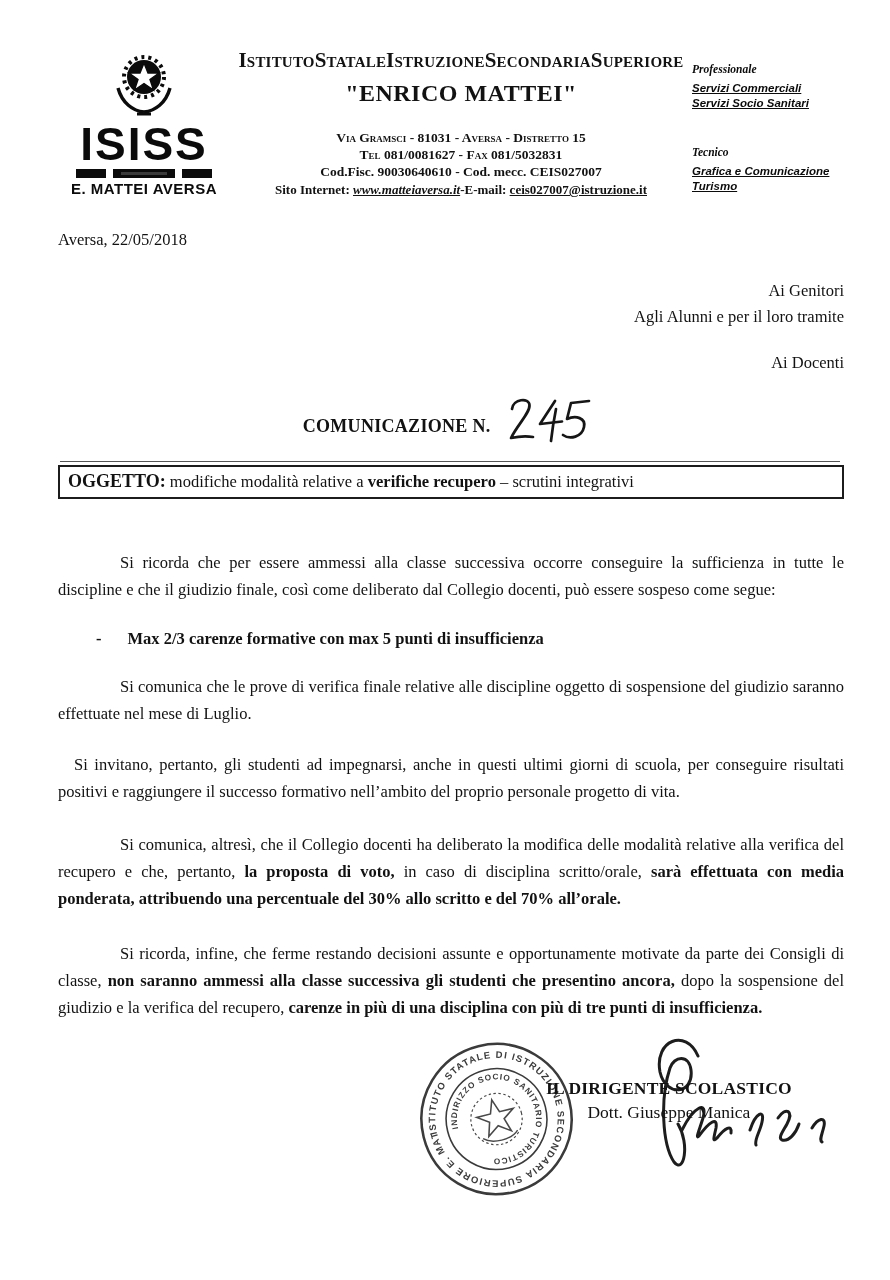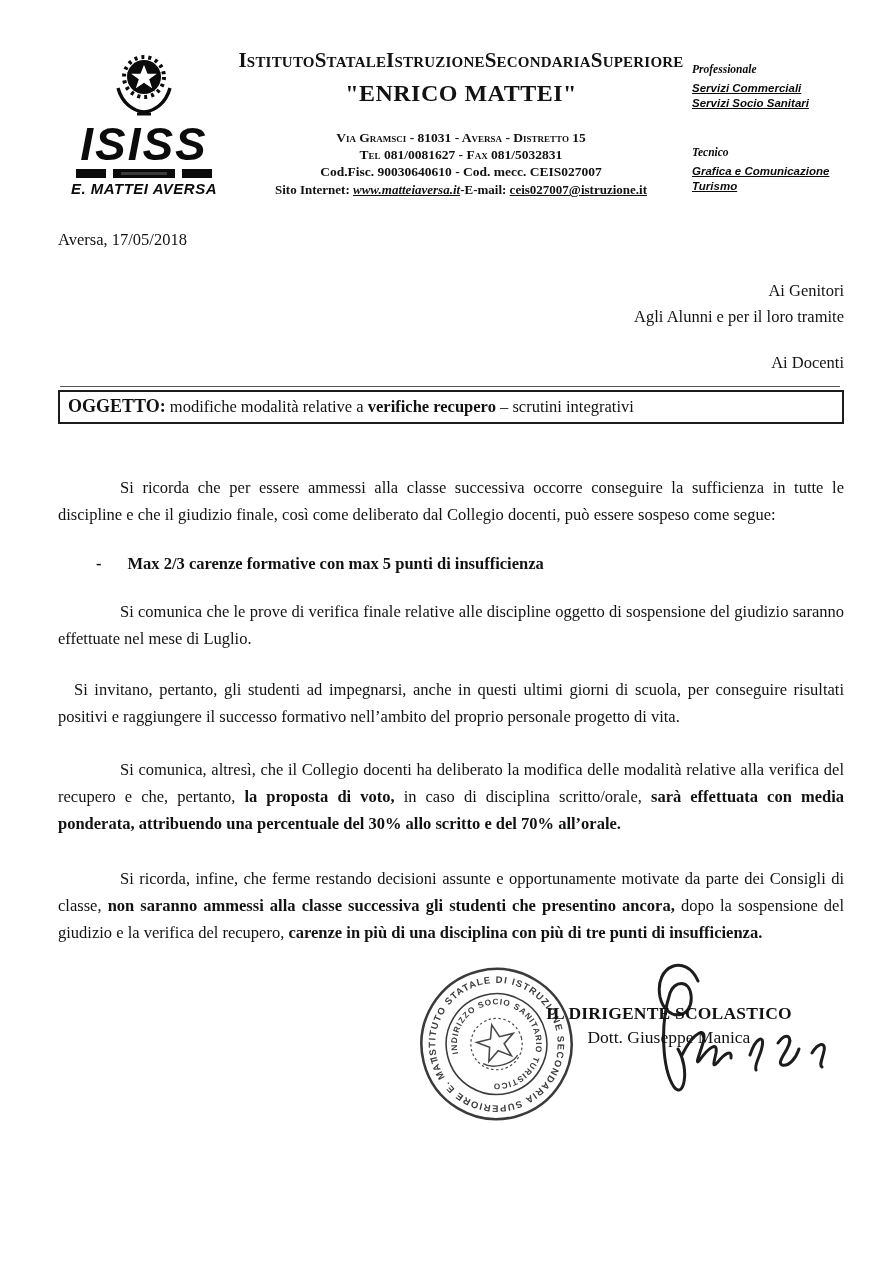--- a/index.html
+++ b/index.html
@@ -9,21 +9,21 @@
     margin:0 auto;
     background:#ffffff;
     color:#121212;
     font-family:"Liberation Serif", serif;
     overflow:hidden;
     box-sizing:border-box;
     padding:46px 46px 0 58px;
   }
   
   .letterhead{display:flex;align-items:flex-start;height:160px;}
-  .logo-block{width:172px;flex:0 0 172px;text-align:center;padding-top:4px;font-style:italic;}
+  .logo-block{width:172px;flex:0 0 172px;text-align:center;padding-top:4px;}
   .logo-acronym{
     font-family:"Liberation Sans", sans-serif;
     font-weight:900;font-size:46px;line-height:44px;letter-spacing:2px;
     color:#0b0b0b;margin-top:2px;
   }
   .logo-bars{display:flex;justify-content:center;align-items:center;gap:7px;margin:3px 6px 2px 6px;}
   .logo-bars .bar{height:9px;background:#0b0b0b;}
   .bar-s{width:30px;} .bar-m{width:62px;position:relative;}
   .bar-m::after{content:"";position:absolute;left:8px;right:8px;top:3px;height:3px;background:#3a3a3a;}
   .logo-caption{
@@ -127,28 +127,41 @@
       <div class="grp">Professionale</div>
       <div class="u">Servizi Commerciali</div>
       <div class="u">Servizi Socio Sanitari</div>
       <div class="gap"></div>
       <div class="grp">Tecnico</div>
       <div class="u">Grafica e Comunicazione</div>
       <div class="u">Turismo</div>
     </div>
   </div>
 
-  <div class="date-line">Aversa, 17/05/2018</div>
+  <div class="date-line">Aversa, 22/05/2018</div>
 
   <div class="recipients">
     <div>Ai Genitori</div>
     <div>Agli Alunni e per il loro tramite</div>
     <div class="third">Ai Docenti</div>
   </div>
 
+  <div class="comm-line">
+    <span>COMUNICAZIONE N.</span>
+    <span class="hand-number" aria-label="245">
+      <svg width="96" height="52" viewBox="0 0 96 52">
+        <g fill="none" stroke="#161616" stroke-width="2.7" stroke-linecap="round" stroke-linejoin="round">
+          <path d="M9,15 C10,5 26,3 26.5,11 C27,19 15,30 8,44 C15,42.5 24,42 30,43"></path>
+          <path d="M52,7 L37,30 L59,27.5"></path>
+          <path d="M53,15 C51,25 49,38 48,47"></path>
+          <path d="M86,7 L68,9 L64,25 C73,21 83,24 81,33 C79,43 67,46 60,41"></path>
+        </g>
+      </svg>
+    </span>
+  </div>
 
   <div class="subject-box">
     <span class="subject-label">OGGETTO:</span><span> modifiche modalità relative a </span><b>verifiche recupero</b><span> – scrutini integrativi</span>
   </div>
 
   <p class="para indent-big mt-p1">Si ricorda che per essere ammessi alla classe successiva occorre conseguire la sufficienza in tutte le discipline e che il giudizio finale, così come deliberato dal Collegio docenti, può essere sospeso come segue:</p>
 
   <div class="bullet-row mt-bullet">
     <span>-</span>
     <span>Max 2/3 carenze formative con max 5 punti di insufficienza</span>

